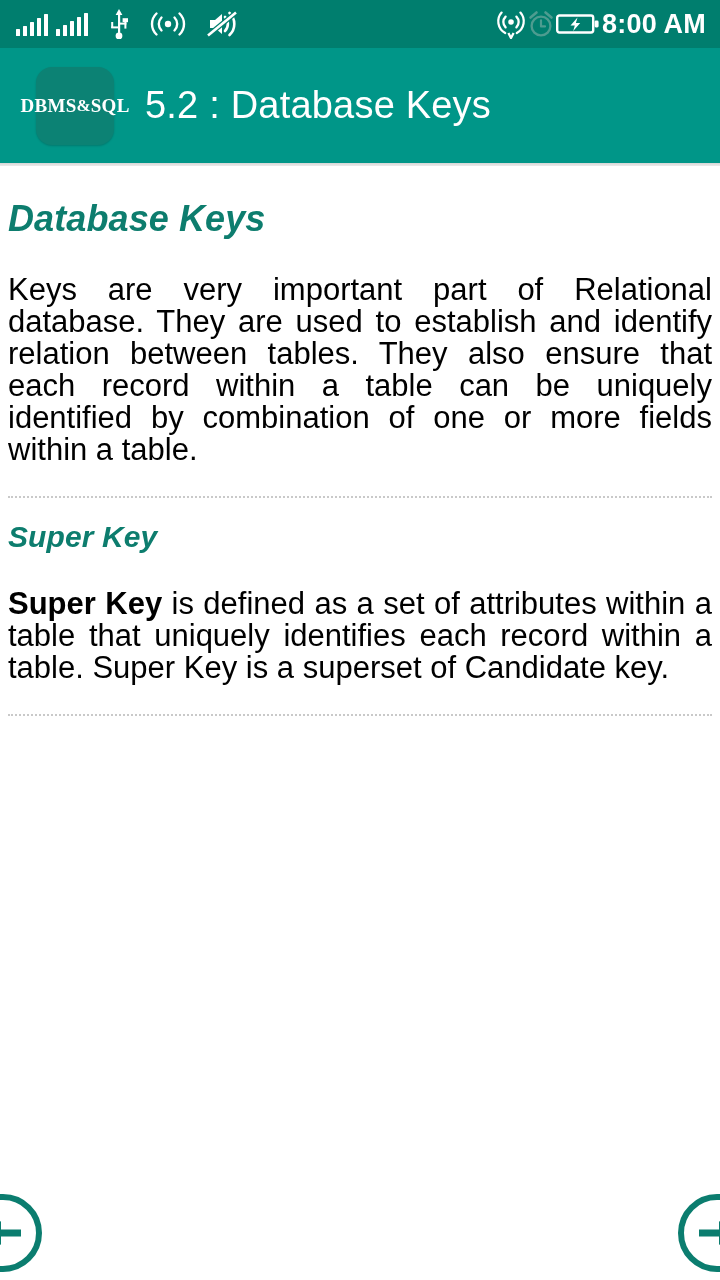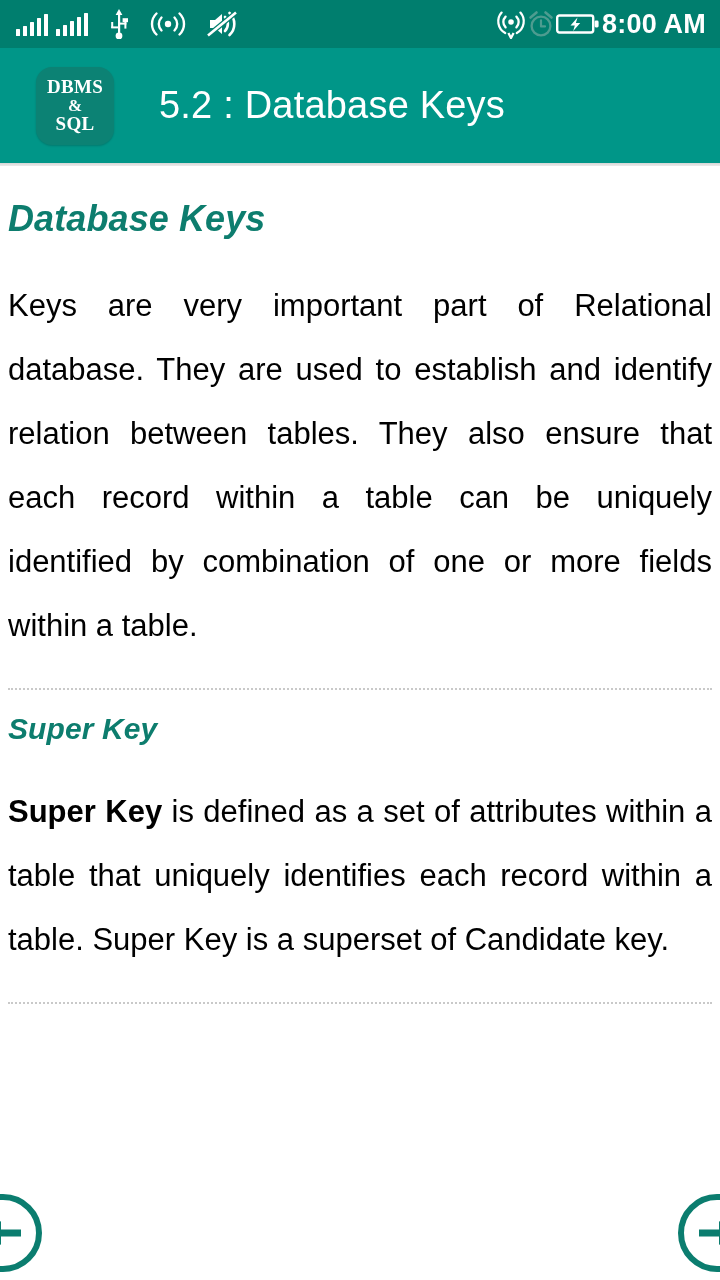--- a/index.html
+++ b/index.html
@@ -35,46 +35,46 @@
     background:#009688;
     display:flex; align-items:center; padding-left:36px;
   }
   .appbar:after{
     content:""; position:absolute; left:0; top:115px; width:720px; height:6px;
     background:linear-gradient(to bottom, rgba(0,0,0,0.16), rgba(0,0,0,0));
   }
   .logo{
     width:78px; height:78px; border-radius:16px;
     background:#0c8274;
-    display:flex; flex-direction:column; align-items:center; justify-content:center;
+    display:flex; align-items:center; justify-content:center;
     color:#ffffff; font-family:"Liberation Serif", serif; font-weight:700;
     line-height:1.02; flex:none;
     box-shadow:0 1px 2px rgba(0,0,0,0.18);
   }
   .logo span:nth-child(1){ font-size:19px; letter-spacing:0.3px; }
   .logo span:nth-child(2){ font-size:17px; }
   .logo span:nth-child(3){ font-size:19px; letter-spacing:0.3px; }
   .appbar-title{
     color:#ffffff; font-size:38px; font-weight:400;
-    margin-left:45px; letter-spacing:0.2px; white-space:nowrap;
+    margin-left:31px; letter-spacing:0.2px; white-space:nowrap;
   }
 
   
   .content{
     position:absolute; top:166px; left:0; width:720px; height:1114px;
     padding:0 8px; background:#fff; overflow:hidden;
   }
   .section-title{
     color:#0d7d6e; font-weight:700; font-style:italic;
     letter-spacing:0.1px;
   }
   .title-lg{ font-size:36px; margin-top:32px; }
   .title-md{ font-size:30px; margin-top:22px; }
   .para{
-    color:#000000; font-size:31px; line-height:64px;
+    color:#000000; font-size:31px; line-height:32px;
     text-align:justify; text-justify:inter-word;
     margin-top:34px;
     -webkit-hyphens:none; hyphens:none;
   }
   .para b{ font-weight:700; }
   .divider{
     height:0; border-top:2px dotted #c9c9c9;
     margin:30px 0 0 0; width:100%;
   }
 

